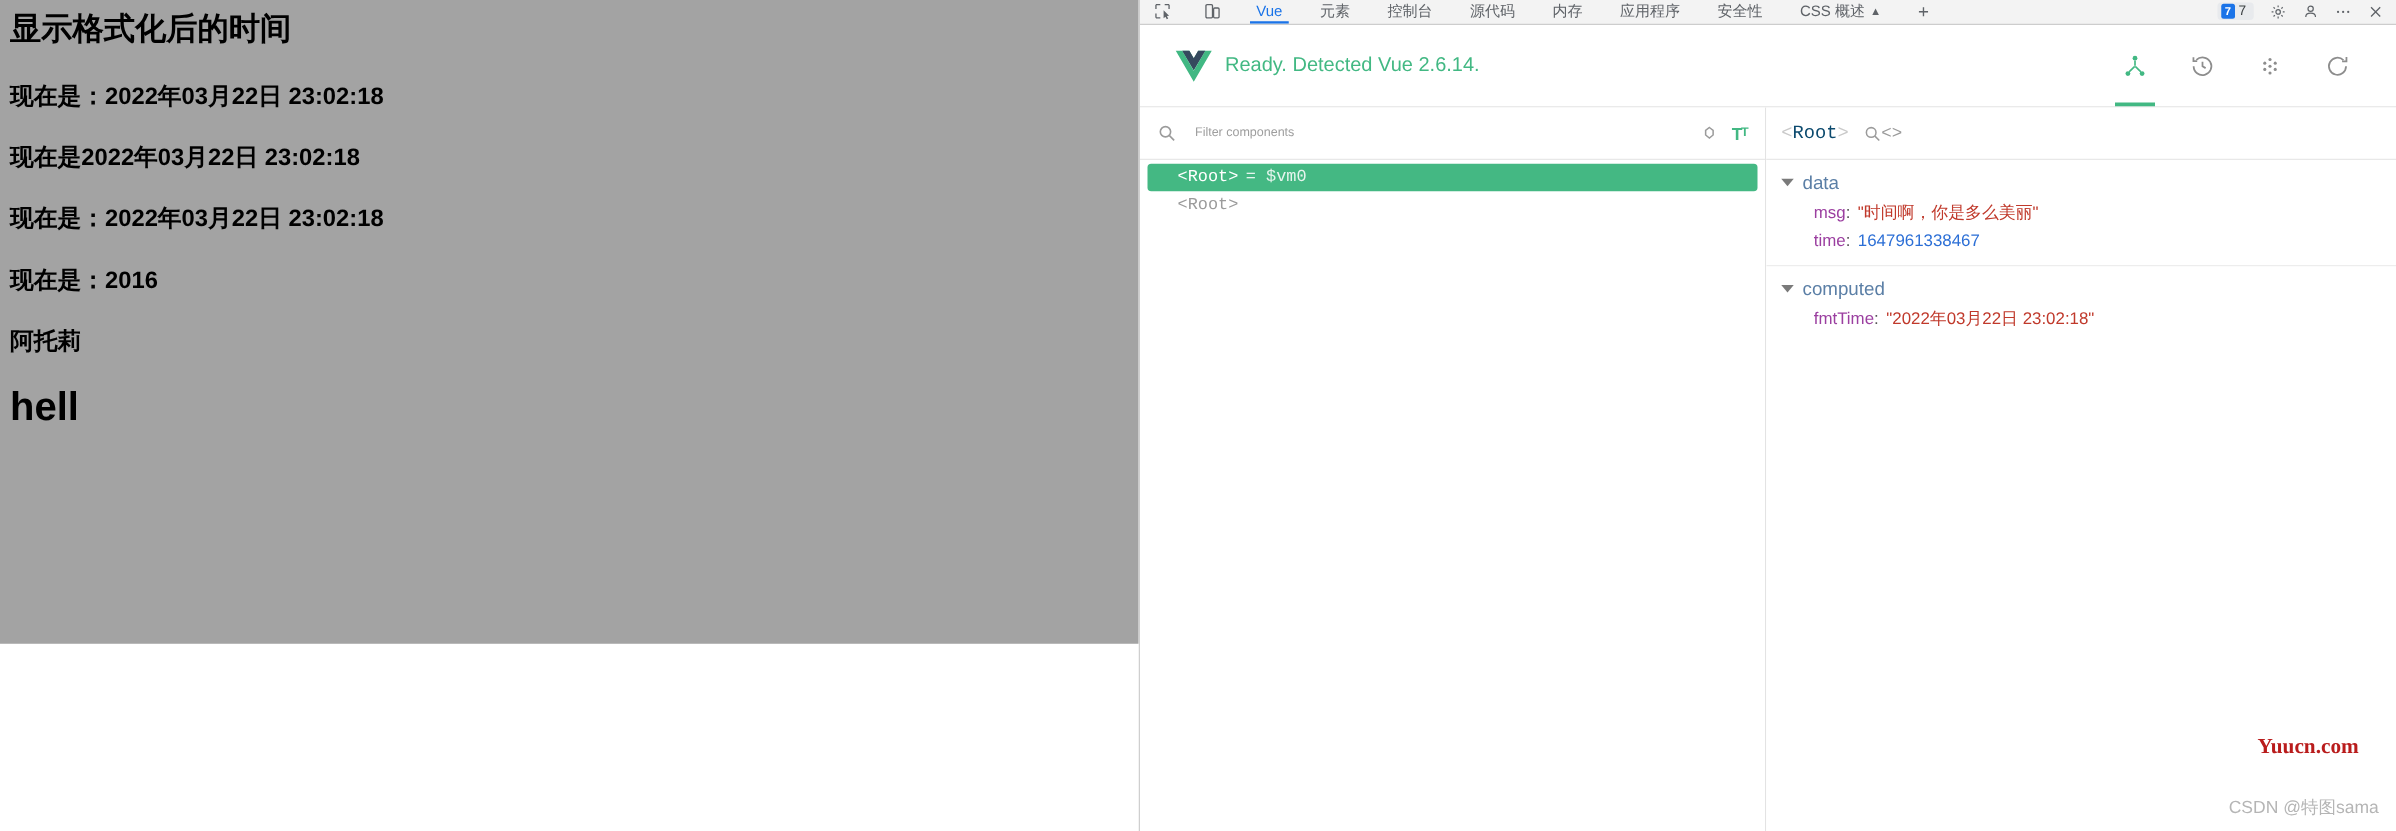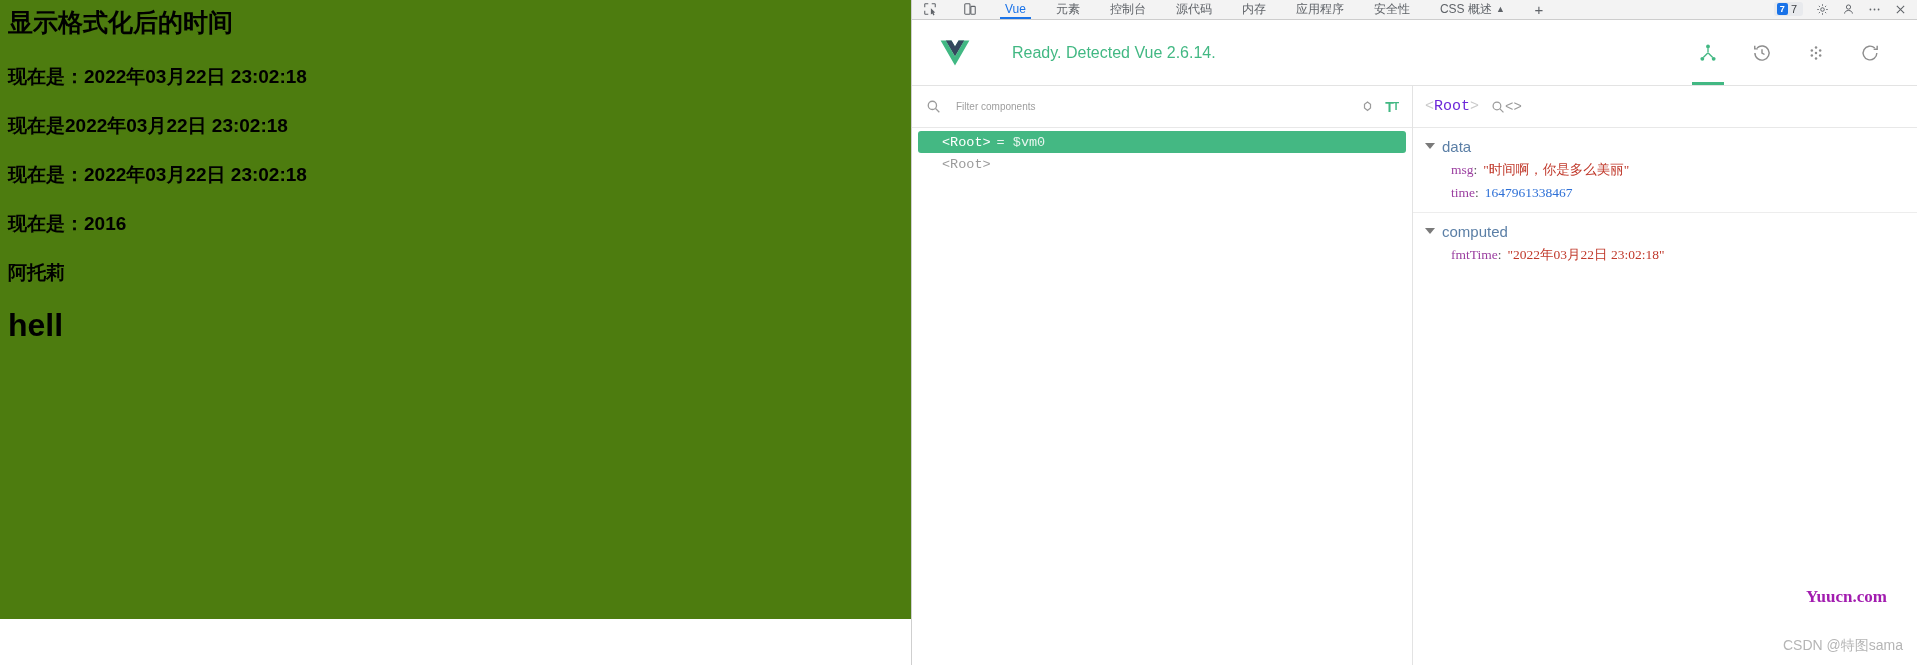--- a/index.html
+++ b/index.html
@@ -8,22 +8,22 @@
     width: 1917px; height: 665px;
     background: #ffffff;
     font-family: "Liberation Sans", sans-serif;
     overflow: hidden;
   }
   .screen { position: relative; width: 1917px; height: 665px; background:#fff; }
 
   
   .page {
     position: absolute; left: 0; top: 0;
-    width: 911px; height: 619px;
-    background: #4d7c0f;
+    width: 911px; height: 515px;
+    background: #a3a3a3;
     padding: 0 10px;
   }
   .page h3 {
     margin: 0; padding: 0;
     position: absolute; left: 8px; top: 6px;
     font-size: 25px; font-weight: bold; color: #000;
     letter-spacing: 0px;
   }
   .page p {
     margin: 0; padding: 0;
@@ -106,21 +106,21 @@
   
   .vue-header {
     height: 66px; min-height: 66px;
     display: flex; align-items: center;
     border-bottom: 1px solid #e3e3e3;
     padding: 0 20px 0 28px;
     background: #fff;
   }
   .vue-logo { width: 30px; height: 26px; flex: none; }
   .vue-status {
-    margin-left: 42px;
+    margin-left: 10px;
     font-size: 16px; color: #42b883;
     font-family: "Liberation Sans", sans-serif;
   }
   .vue-header-actions {
     margin-left: auto; display: flex; align-items: center; height: 100%;
   }
   .vh-btn {
     width: 54px; height: 100%;
     display: flex; align-items: center; justify-content: center;
     color: #8d8d8d; position: relative;
@@ -181,21 +181,21 @@
     height: 42px; min-height: 42px;
     display: flex; align-items: center;
     border-bottom: 1px solid #e8e8e8;
     padding: 0 14px 0 12px;
   }
   .inspect-root {
     font-family: "Liberation Mono", monospace;
     font-size: 15px;
   }
   .inspect-root .angle { color: #c9c9c9; }
-  .inspect-root .nm { color: #6d28d9; }
+  .inspect-root .nm { color: #0c4a6e; }
   .inspect-bar .sicon { color: #9b9b9b; margin-left: 12px; display:flex; align-items:center;}
   .inspect-input {
     border: none; outline: none; background: transparent;
     flex: 1; margin-left: 10px;
     font-size: 13.5px; color: #666;
     font-family: "Liberation Sans", sans-serif;
   }
   .inspect-input::placeholder { color: #9e9e9e; }
   .code-toggle { color: #9b9b9b; font-family: "Liberation Mono", monospace; font-size: 14px; }
 
@@ -208,33 +208,33 @@
     font-family: "Liberation Sans", sans-serif;
   }
   .caret {
     width: 0; height: 0; margin-right: 7px;
     border-left: 5px solid transparent; border-right: 5px solid transparent;
     border-top: 6px solid #7a7a7a;
   }
   .state-row {
     padding-left: 38px; height: 23px;
     display: flex; align-items: center;
-    font-family: Liberation Serif, serif;
+    font-family: Liberation Sans, sans-serif;
     font-size: 13.5px;
     white-space: nowrap;
   }
   .k { color: #9b3fa0; }
   .colon { color: #555; margin-right: 6px; }
   .v-str { color: #c0392b; }
   .v-num { color: #2c6fd6; text-align: center; }
 
   
   .wm-yuucn {
     position: absolute; right: 30px; bottom: 58px;
-    color: #a21caf; font-family: "Liberation Serif", serif;
+    color: #b91c1c; font-family: "Liberation Serif", serif;
     font-size: 17px; font-weight: bold;
   }
   .wm-csdn {
     position: absolute; right: 14px; bottom: 10px;
     color: #b5b5b5; font-size: 14px;
     font-family: "Liberation Sans", sans-serif;
   }
 </style>
 </head>
 <body>

